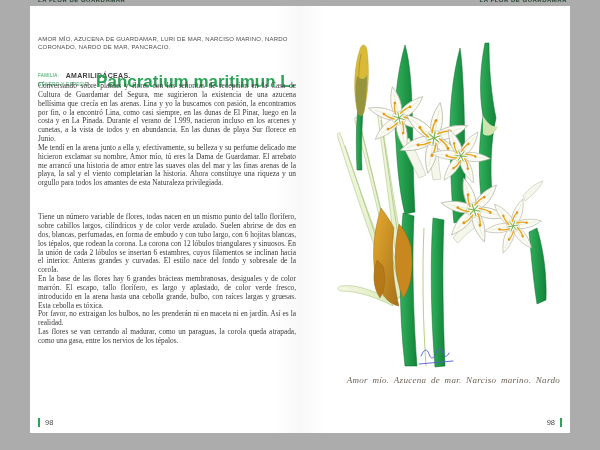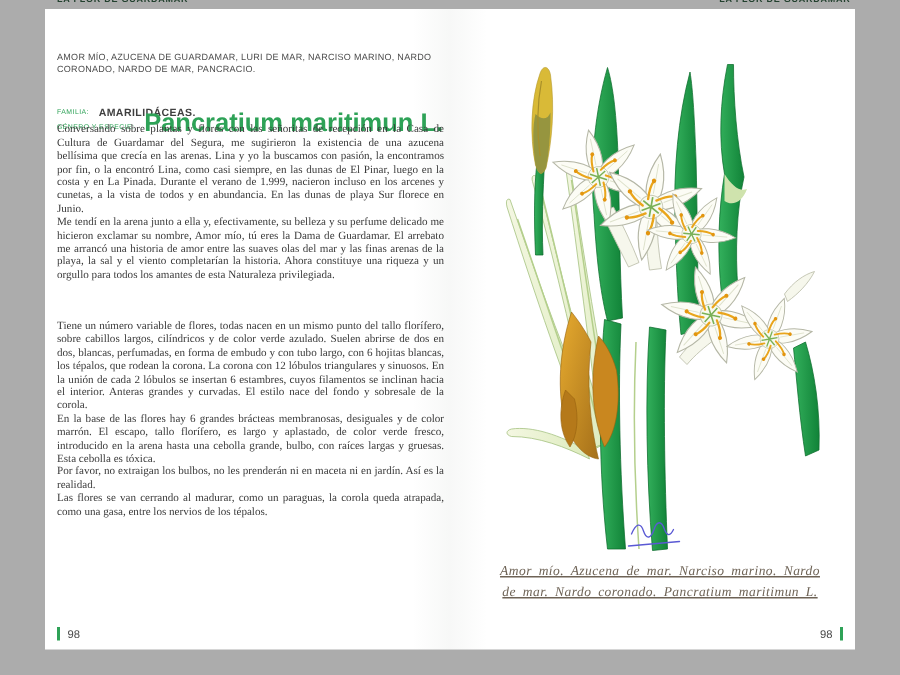--- a/index.html
+++ b/index.html
@@ -23,23 +23,23 @@
   .body-text{position:absolute;left:8px;top:76px;width:258px;font-family:"Liberation Serif",serif;
     font-size:7.4px;line-height:8.85px;color:#3a3a3a;text-align:justify;}
   .body-text p{margin:0;}
   .body-text p.gap{margin-top:25px;}
   .folio{position:absolute;bottom:6px;display:flex;align-items:flex-end;gap:5px;
     font-size:7.5px;color:#4a4a4a;}
   .folio-left{left:8px;}
   .folio-right{right:8px;}
   .folio-bar{width:2px;height:9px;background:#2ea257;display:inline-block;}
   .illustration{position:absolute;left:33px;top:22px;width:228px;height:345px;}
-  .caption{position:absolute;left:20px;top:368px;width:240px;text-align:center;
+  .caption{position:absolute;left:20px;top:368px;width:240px;text-align:right;
     font-family:"Liberation Serif",serif;font-style:italic;font-size:9px;line-height:13.5px;
-    color:#6e6356;word-spacing:2px;letter-spacing:.3px;text-decoration:underline;}
+    color:#6e6356;word-spacing:2px;letter-spacing:.3px;}
   
   .leaf{fill:url(#leafG);stroke:#0d6e2e;stroke-width:.5;}
   .pale-leaf{fill:url(#paleG);stroke:#9fbe78;stroke-width:.5;}
   .stripe{stroke:#b4cf8c;stroke-width:1;fill:none;}
   .stem{fill:url(#leafG);stroke:#0b6b2c;stroke-width:.5;}
   .bract{fill:url(#bractG);stroke:#96620f;stroke-width:.4;}
   .bract2{fill:#c9871f;stroke:#96620f;stroke-width:.4;}
   .bract3{fill:#b5791a;stroke:#96620f;stroke-width:.4;}
   .petal{fill:#fcfcf5;stroke:#b5b7a6;stroke-width:.7;}
   .vein{stroke:#dde1cb;stroke-width:.6;fill:none;}
@@ -211,21 +211,20 @@
         </g>
 
         <g>
           <path class="sig" d="M88,328 c3,-7 6,-8 8,-2 c2,6 5,5 7,-1 c2,-6 5,-6 7,0 c2,5 4,4 6,0"></path>
           <path class="sig" d="M86,336 l34,-3"></path>
         </g>
       </svg>
 
       <div class="caption">
         <div>Amor mío. Azucena de mar. Narciso marino. Nardo</div>
-        <div>de mar. Nardo coronado. Pancratium maritimun L.</div>
       </div>
 
       <div class="folio folio-right">
         <span>98</span>
         <span class="folio-bar"></span>
       </div>
     </div>
 
   </div>
 </div>

